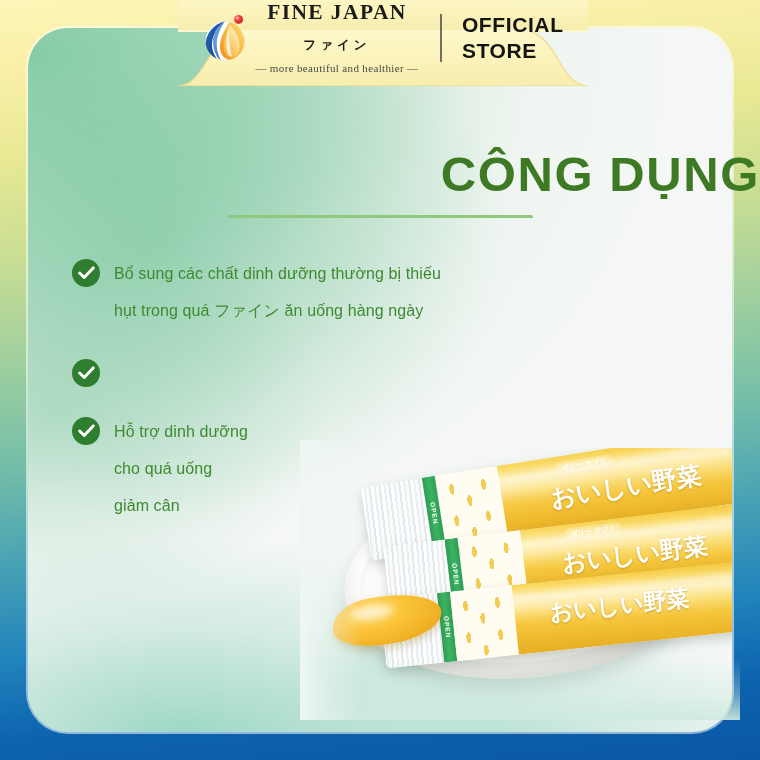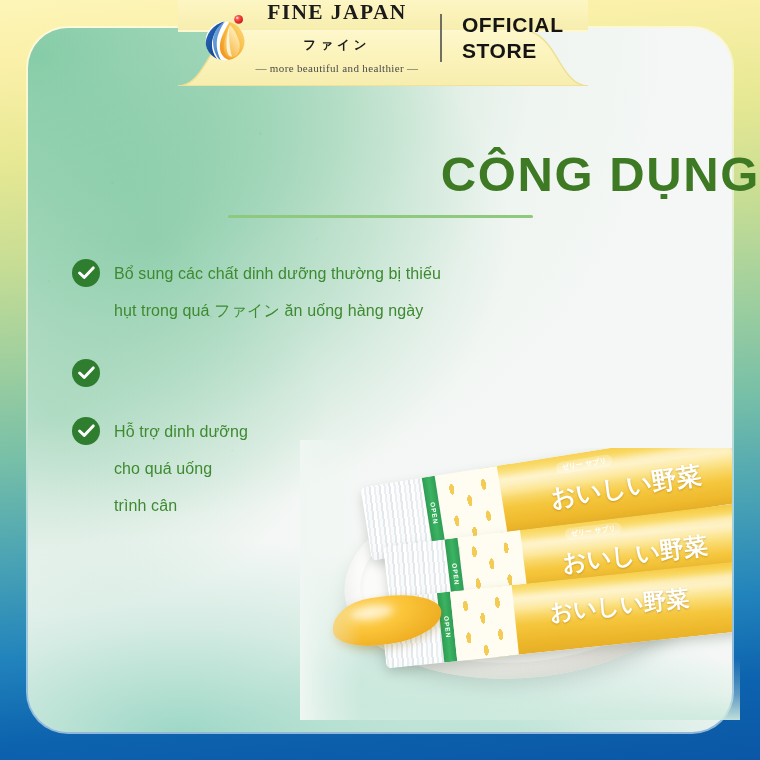--- a/index.html
+++ b/index.html
@@ -349,21 +349,21 @@
 
     <div class="bullet">
       <span class="check">
         <svg width="17" height="14" viewBox="0 0 17 14" aria-hidden="true">
           <path d="M1.6 7.0 L6.2 11.4 L15.2 1.9" fill="none" stroke="#ffffff" stroke-width="2.9" stroke-linecap="round" stroke-linejoin="round"></path>
         </svg>
       </span>
       <span class="btext">
         <span>Hỗ trợ dinh dưỡng</span>
         <span>cho quá uống</span>
-        <span>trình cân</span>
+        <span>giảm cân</span>
       </span>
     </div>
 
   </div>
 
   <div id="banner">
     <svg class="bg" viewBox="0 0 410 96" preserveAspectRatio="none" aria-hidden="true">
       <defs>
         <linearGradient id="bannerGrad" x1="0" y1="0" x2="0" y2="1">
           <stop offset="0%" stop-color="#fdf8cf"></stop>

